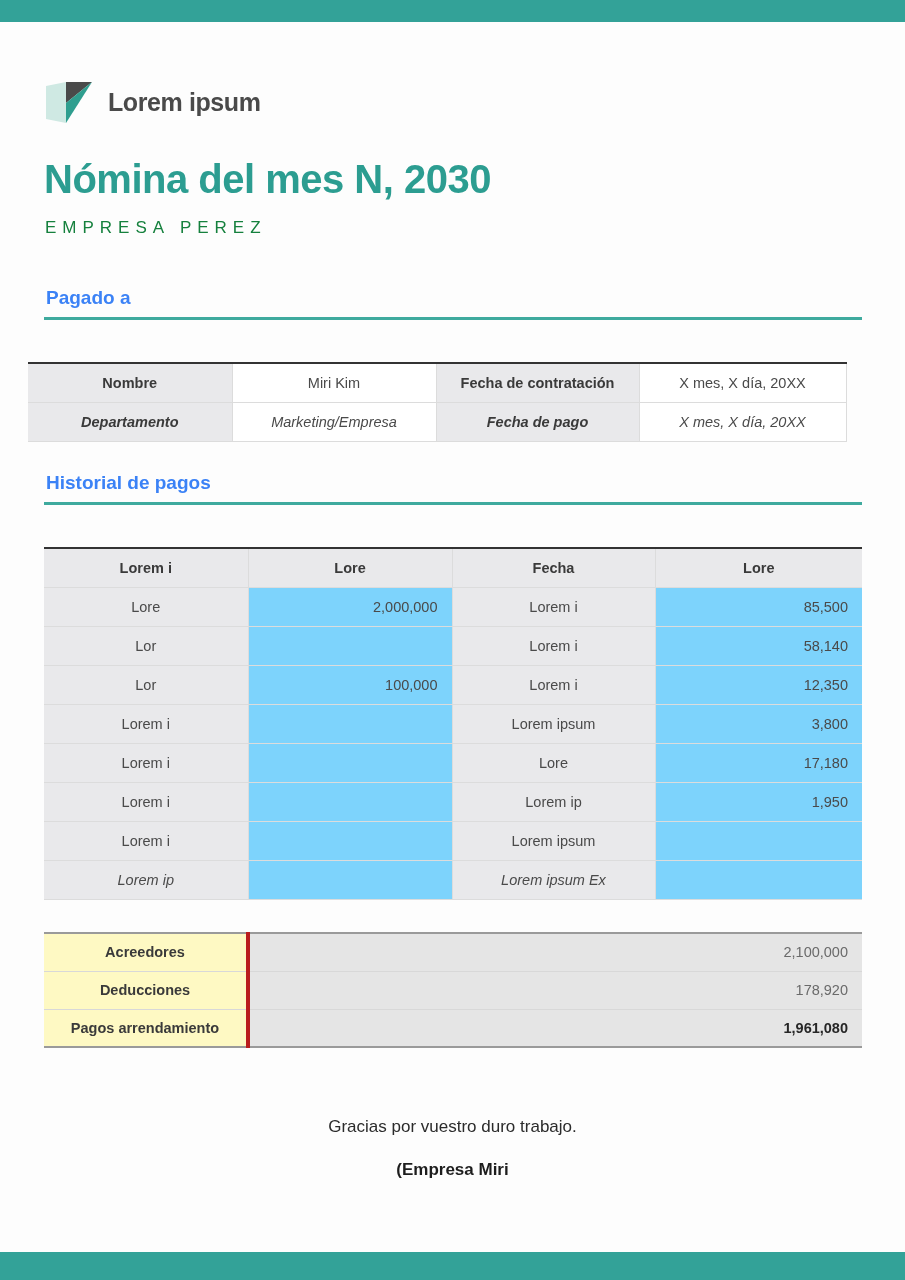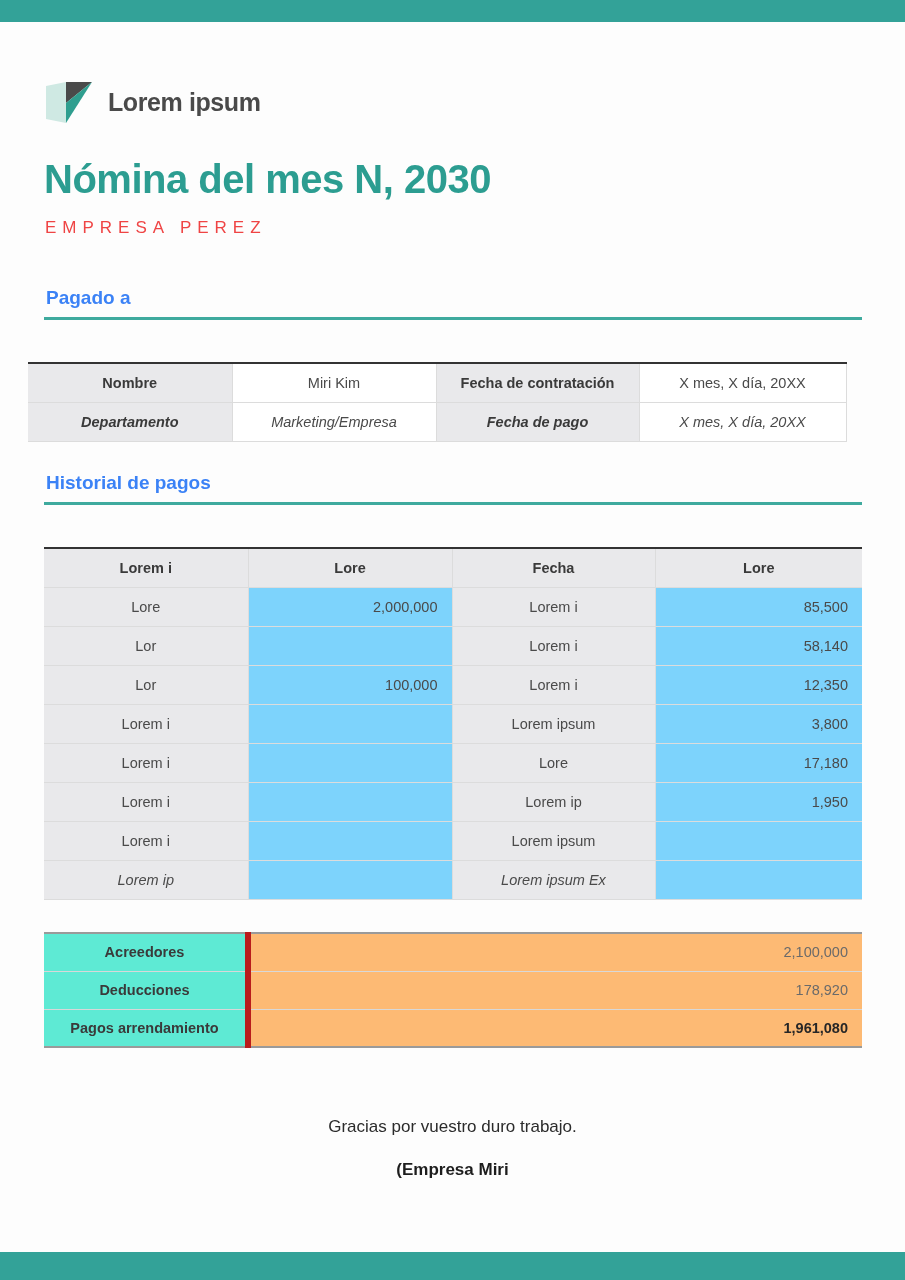--- a/index.html
+++ b/index.html
@@ -68,21 +68,21 @@
     font-weight: bold;
     color: #2c9d91;
     letter-spacing: -0.5px;
     white-space: nowrap;
   }
   .doc-subtitle {
     position: absolute;
     top: 196px;
     left: 45px;
     font-size: 17px;
-    color: #ef4444;
+    color: #15803d;
     letter-spacing: 6px;
     white-space: nowrap;
   }
 
   
   .section {
     position: absolute;
     left: 44px;
     width: 818px;
   }
@@ -166,28 +166,28 @@
     font-size: 14.5px;
     height: 38px;
     padding: 0 14px;
     vertical-align: middle;
     box-sizing: border-box;
     border-bottom: 1px solid #d8d8d8;
   }
   #summary-table tr:first-child td { border-top: 2px solid #9a9a9a; }
   #summary-table tr:last-child td { border-bottom: 2px solid #9a9a9a; }
   .sum-lbl {
-    background: #5eead4;
+    background: #fef9c3;
     text-align: center;
     font-weight: bold;
     color: #3a3a3a;
-    border-right: 6px solid #b91c1c;
+    border-right: 4px solid #b91c1c;
   }
   .sum-val {
-    background: #fdba74;
+    background: #e5e5e5;
     text-align: right;
     color: #6a6a6a;
     margin-left: 36px;
   }
   .sum-val.strong { color: #262626; font-weight: bold; }
 
   
   .footer {
     position: absolute;
     left: 0;

